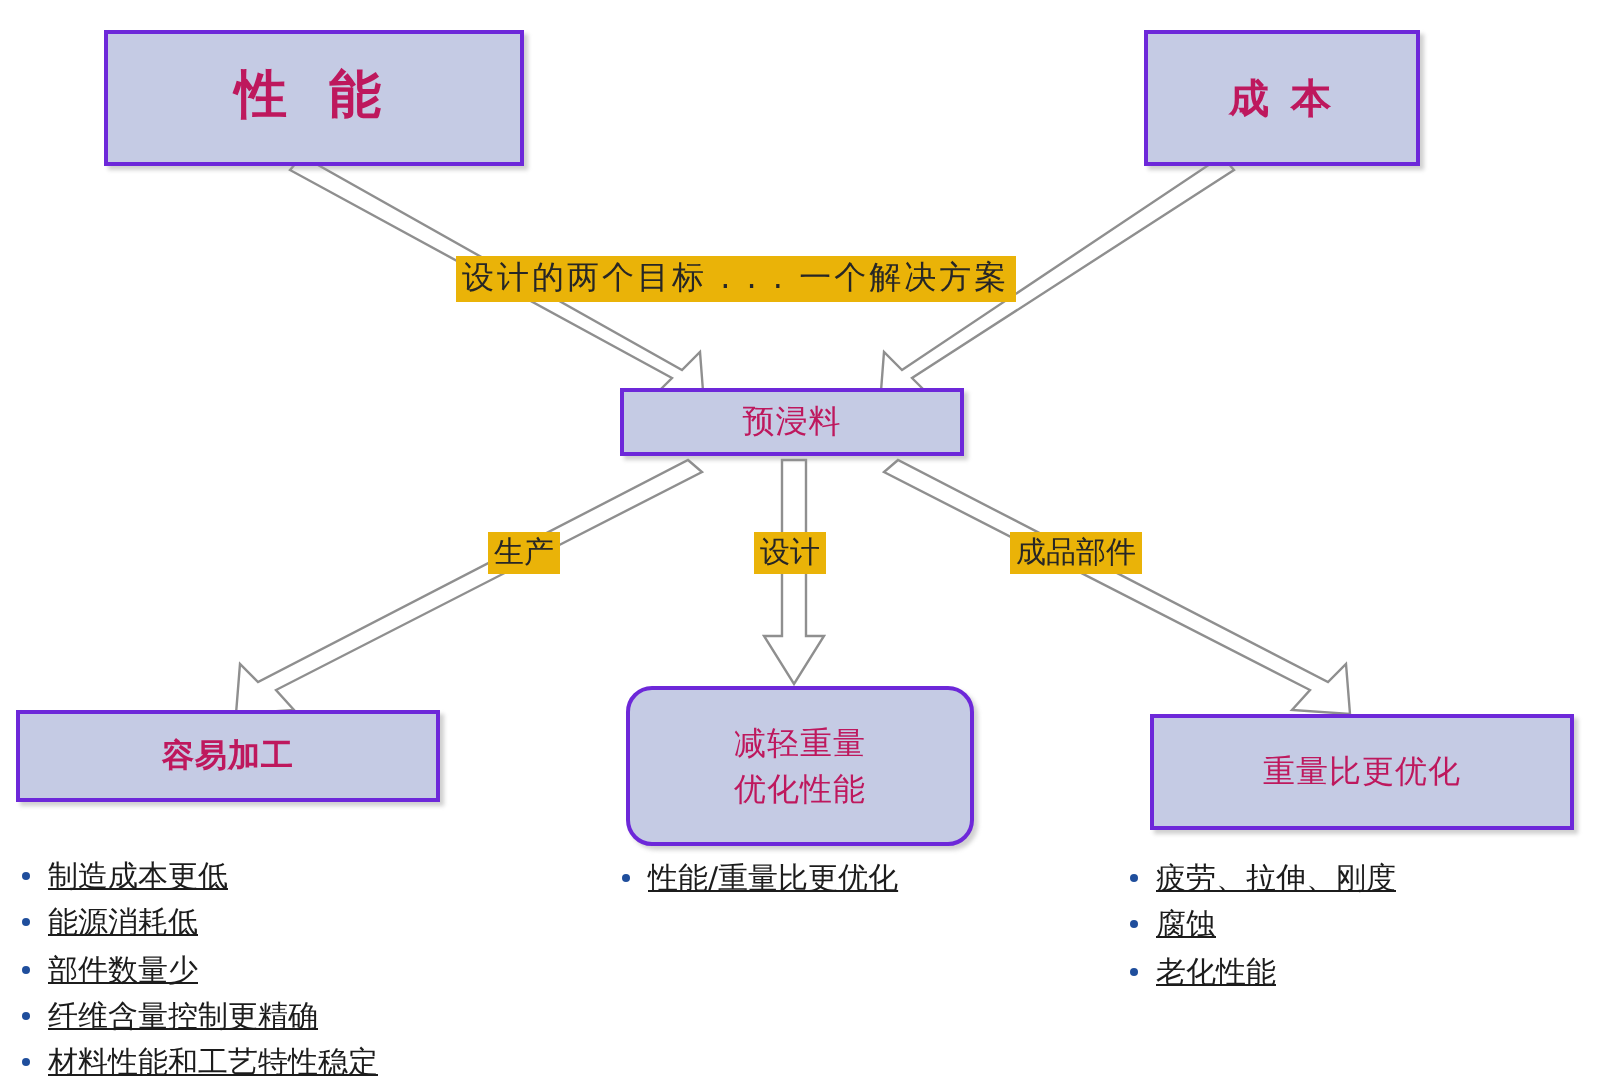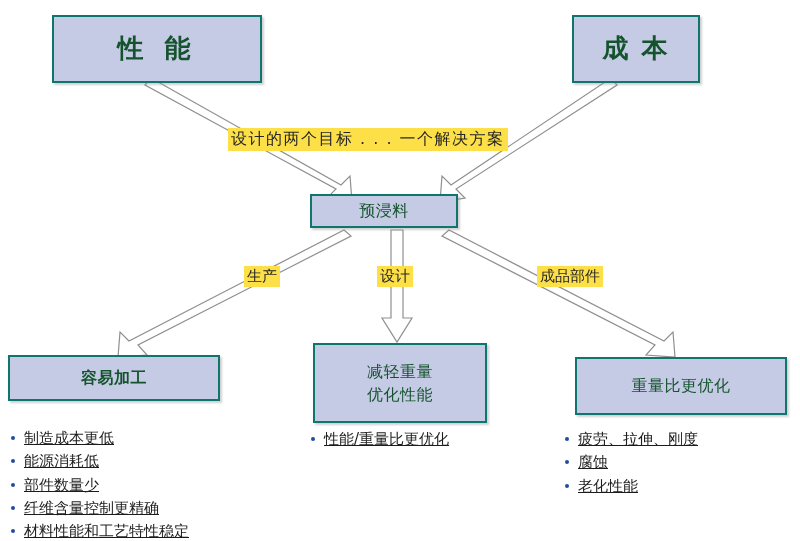--- a/index.html
+++ b/index.html
@@ -19,78 +19,78 @@
     position: absolute;
     left: 0;
     top: 0;
     width: 800px;
     height: 541px;
   }
   .node-box {
     position: absolute;
     box-sizing: border-box;
     background: #c5cbe4;
-    border: 2px solid #0f766e;
+    border: 2px solid #6d28d9;
     box-shadow: 2px 2px 2px rgba(150,150,150,0.45);
     display: flex;
     flex-direction: column;
     align-items: center;
     justify-content: center;
-    color: #14532d;
+    color: #be185d;
     letter-spacing: 0.5px;
     z-index: 5;
   }
   .node-box .line {
     display: block;
     line-height: 1.45;
     white-space: nowrap;
   }
   #box-performance {
     left: 52px; top: 15px; width: 210px; height: 68px;
     font-size: 26px; font-weight: 600;
   }
   #box-performance .line { letter-spacing: 6px; }
   #box-cost {
-    left: 572px; top: 15px; width: 128px; height: 68px;
-    font-size: 26px; font-weight: 600;
+    left: 572px; top: 15px; width: 138px; height: 68px;
+    font-size: 20px; font-weight: 600;
   }
   #box-cost .line { letter-spacing: 2px; }
   #box-prepreg {
-    left: 310px; top: 194px; width: 148px; height: 34px;
+    left: 310px; top: 194px; width: 172px; height: 34px;
     font-size: 16px; font-weight: 500;
   }
   #box-easy-processing {
     left: 8px; top: 355px; width: 212px; height: 46px;
     font-size: 16px; font-weight: 700;
   }
   #box-light-weight {
     left: 313px; top: 343px; width: 174px; height: 80px;
-    font-size: 16px; font-weight: 500;
+    font-size: 16px; font-weight: 500; border-radius: 13px;
   }
   #box-mechanical {
     left: 575px; top: 357px; width: 212px; height: 58px;
     font-size: 16px; font-weight: 500;
   }
   .edge-label {
     position: absolute;
     font-size: 15px;
     color: #262626;
     white-space: nowrap;
-    background: #fde047;
+    background: #eab308;
     padding: 1px 3px;
     z-index: 6;
   }
   #label-two-goals {
     left: 228px; top: 128px;
     font-size: 16px;
     letter-spacing: 1.5px;
   }
   #label-production { left: 244px; top: 266px; }
   #label-design     { left: 377px; top: 266px; }
-  #label-finished   { left: 505px; top: 266px; margin-left: 32px; }
+  #label-finished   { left: 505px; top: 266px; }
   .bullet-list {
     position: absolute;
     margin: 0;
     padding: 0;
     list-style: none;
     font-size: 15px;
     color: #1c1c1c;
     z-index: 6;
   }
   .bullet-list li {

